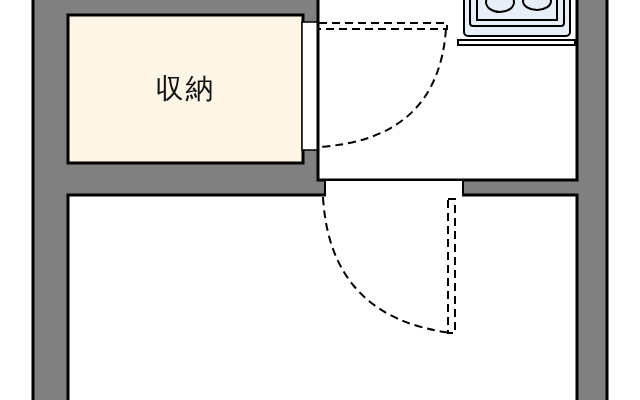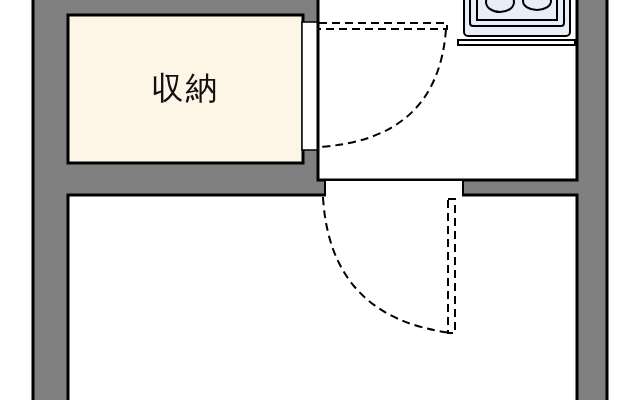--- a/index.html
+++ b/index.html
@@ -1,21 +1,21 @@
 <!DOCTYPE html>
 <html><head>
   <meta charset="utf-8">
   <style>
     html, body { margin: 0; padding: 0; background: #ffffff; }
     body { width: 640px; height: 400px; position: relative; overflow: hidden; font-family: "DejaVu Sans", sans-serif; }
     .plan { position: absolute; left: 0; top: 0; width: 640px; height: 400px; }
     .label-storage {
       position: absolute; left: 68px; top: 15px; width: 235px; height: 148px;
       display: flex; align-items: center; justify-content: center;
-      font-size: 32px; color: #111; letter-spacing: 2px;
+      font-size: 28px; color: #111; letter-spacing: 2px;
     }
   </style>
 </head>
 <body>
 
 <svg class="plan" viewBox="0 0 640 400" width="640" height="400" xmlns="http://www.w3.org/2000/svg">
 
   <g>
 
     <rect x="33" y="-2" width="36" height="404" fill="#808080" stroke="#000" stroke-width="2"></rect>

